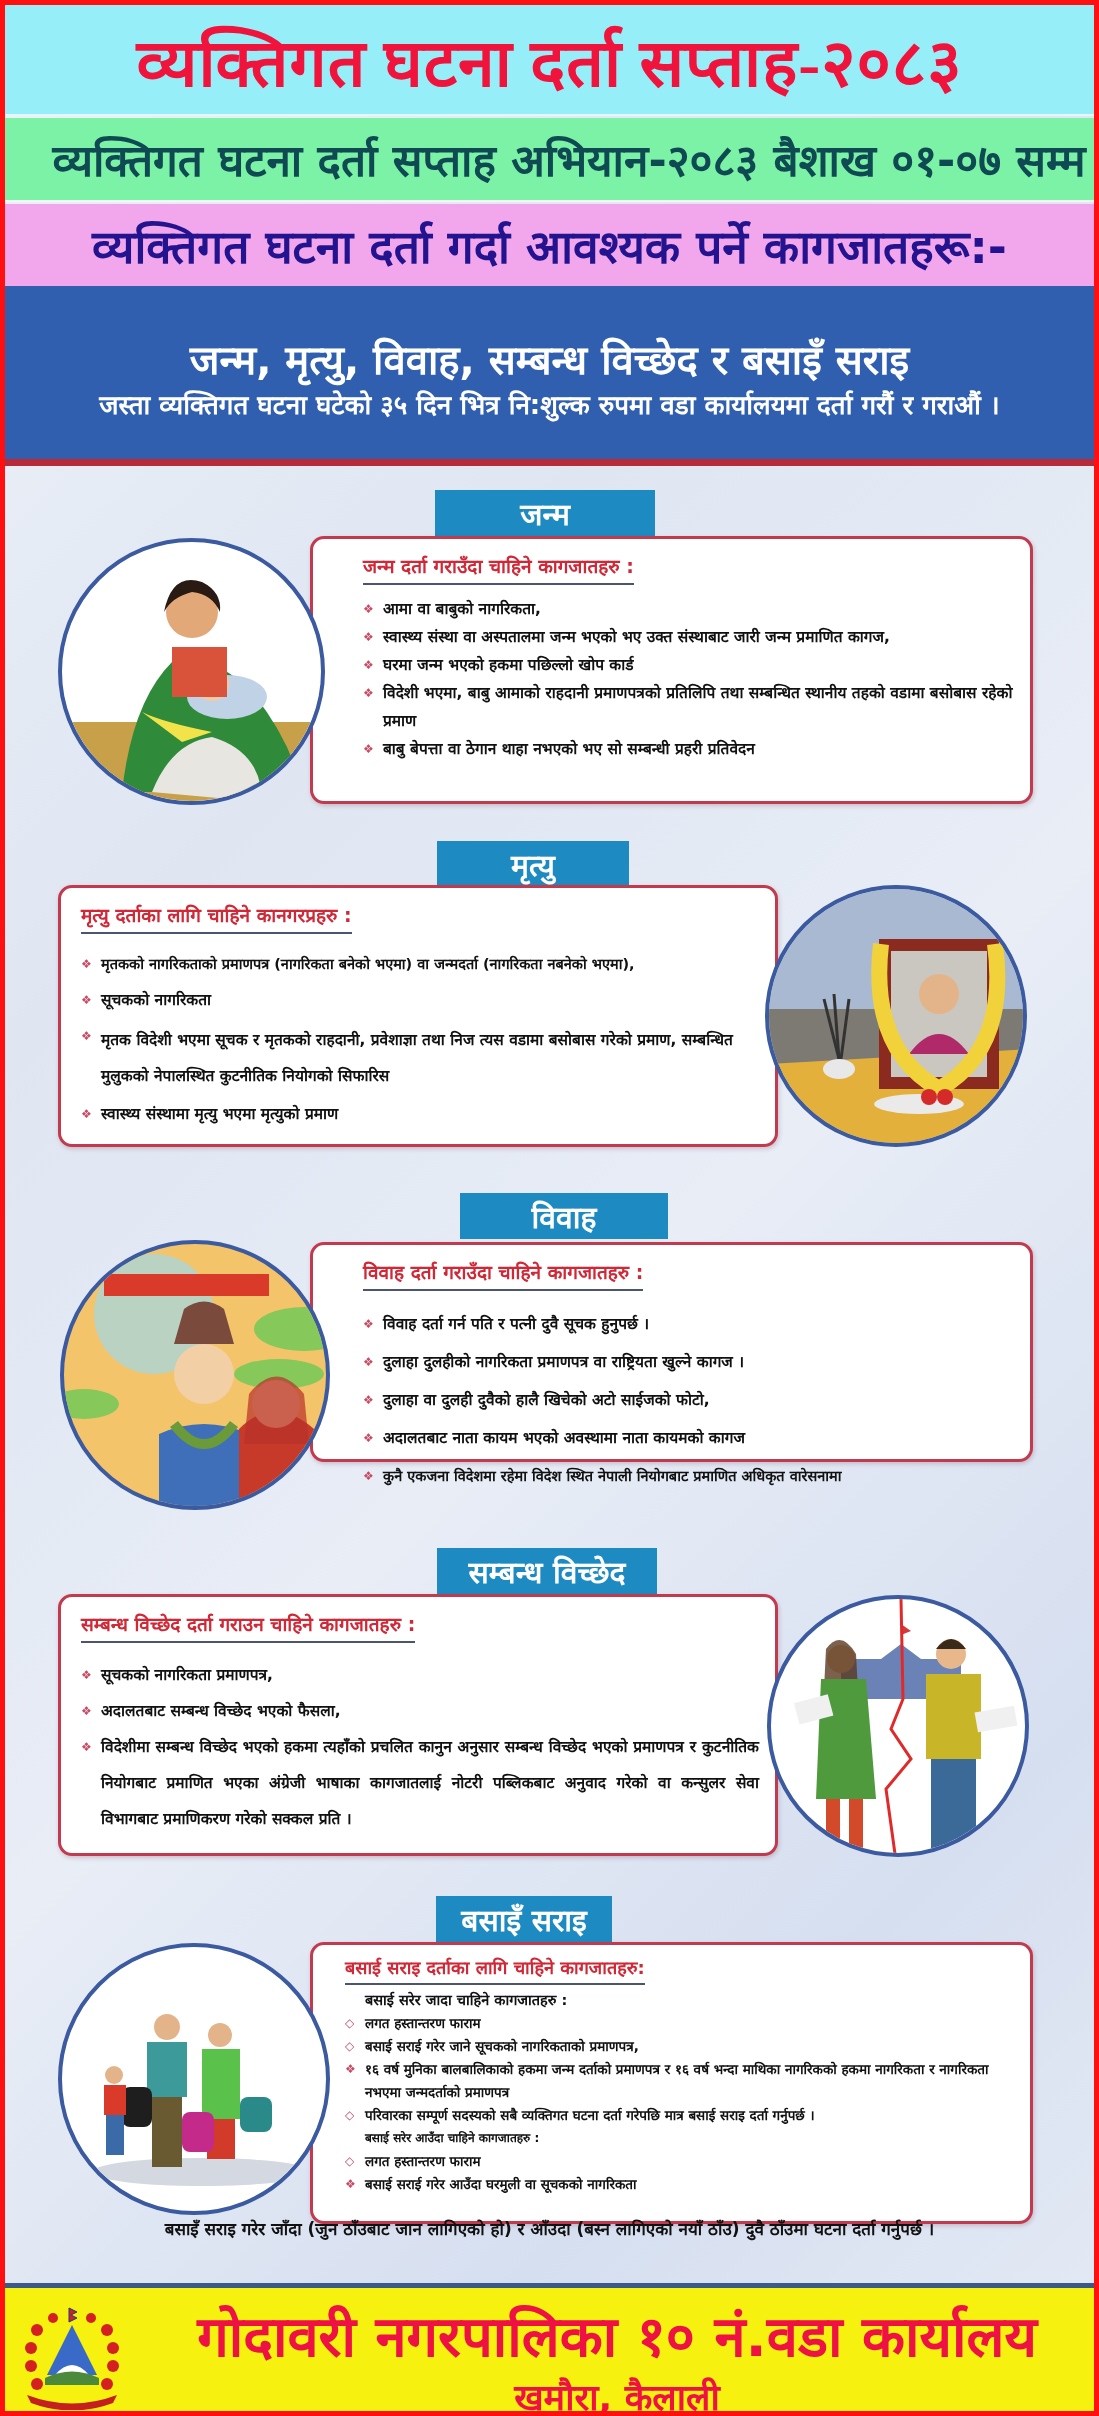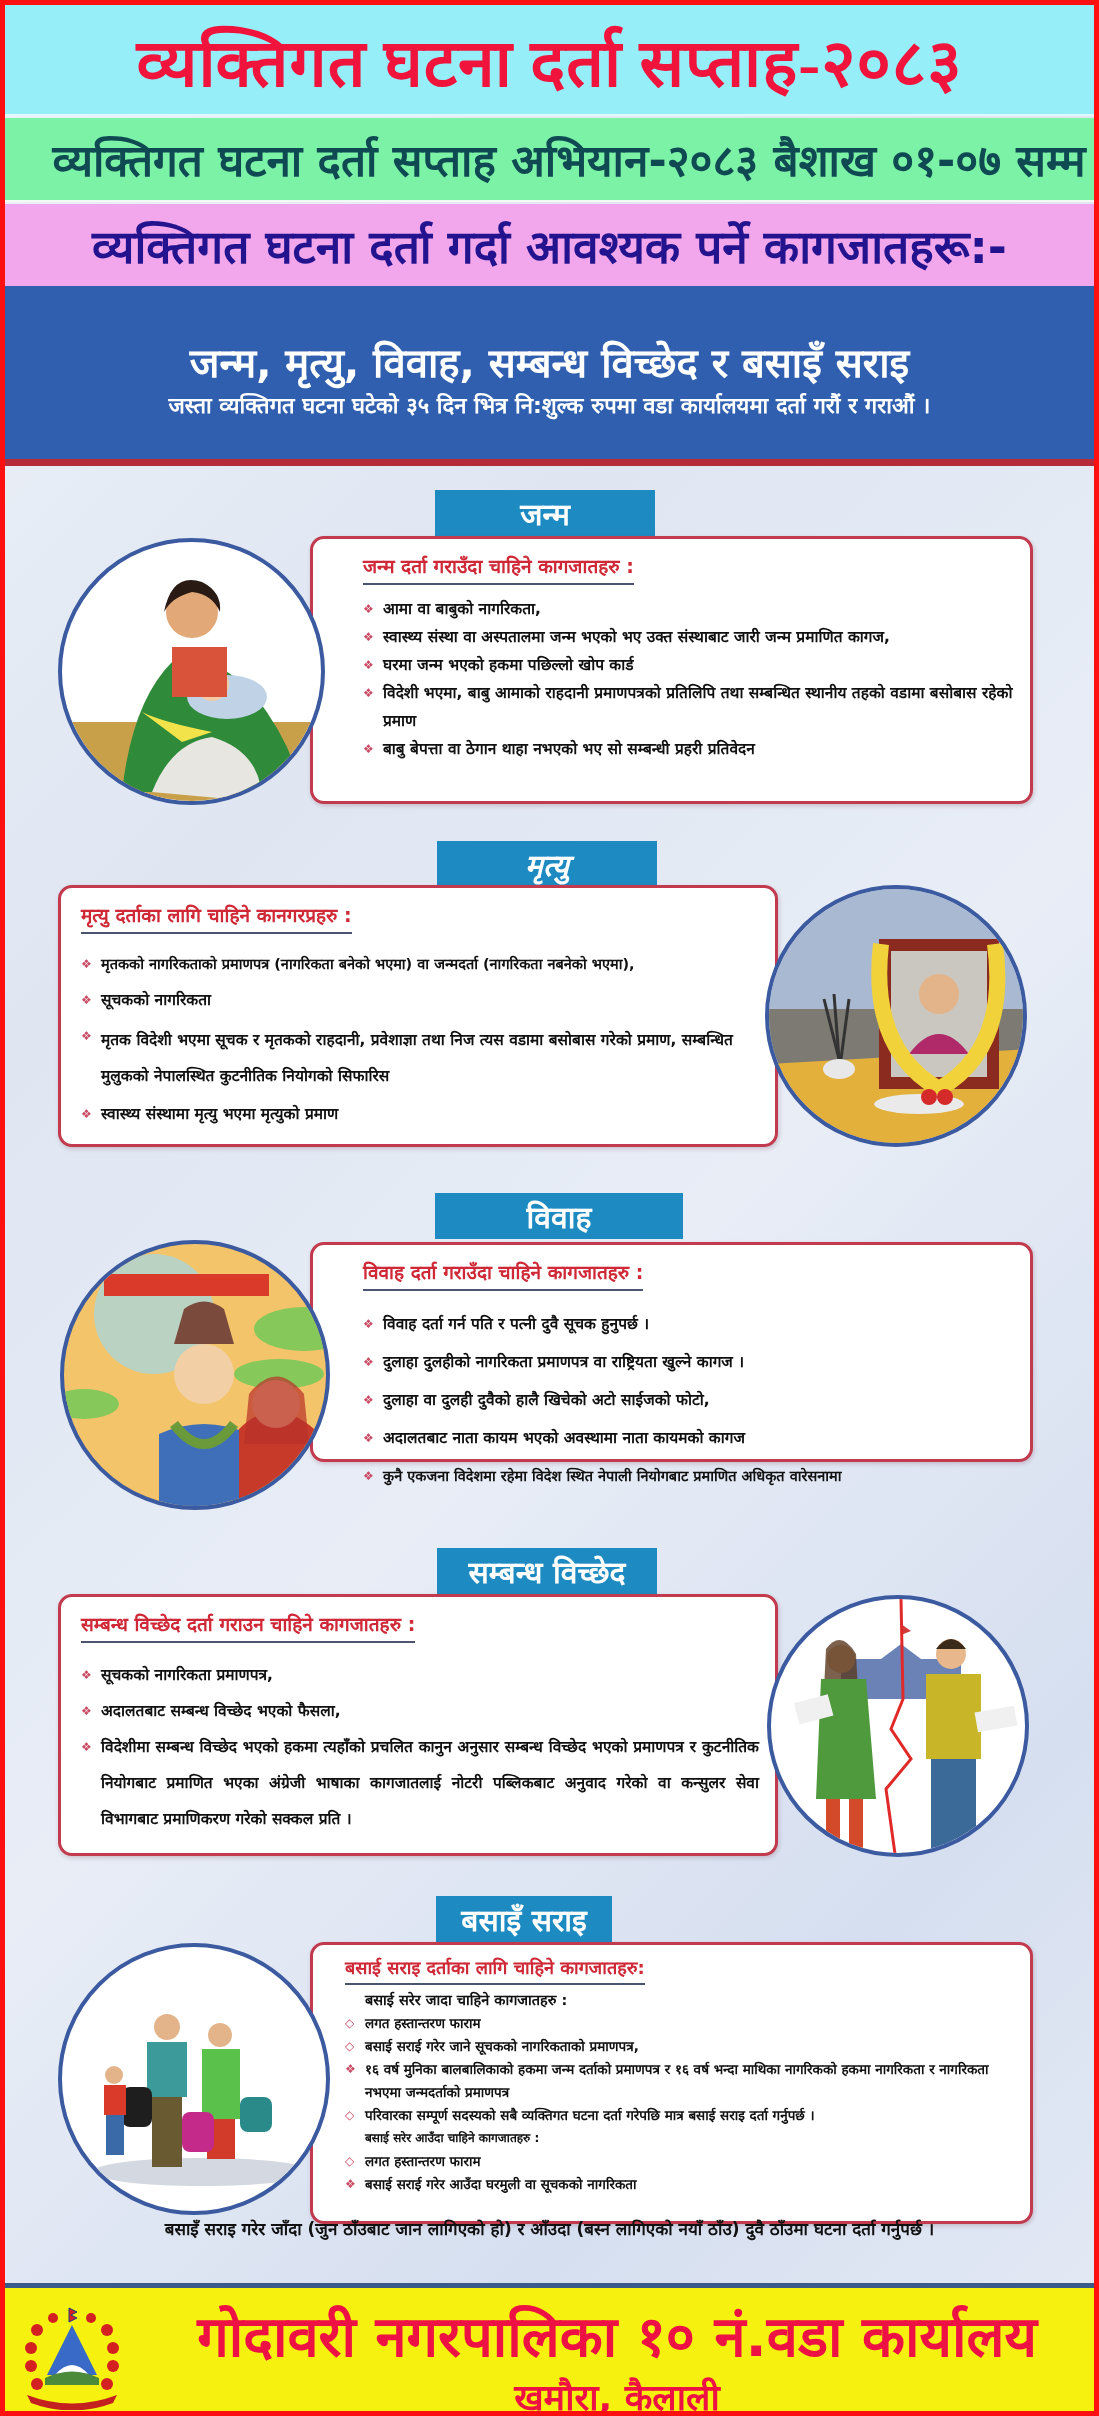--- a/index.html
+++ b/index.html
@@ -19,21 +19,21 @@
   .band-title span { color: #f0143c; font-size: 66px; font-weight: bold; letter-spacing: 1px; }
   .band-campaign { top: 113px; height: 84px; background: #7cf2a6; border-bottom: 2px solid #f3f9f5; }
   .band-campaign span { color: #0f4a52; font-size: 44px; font-weight: bold; margin-left: 39px; }
   .band-docs { top: 199px; height: 82px; background: #f2a6ec; }
   .band-docs span { color: #24138e; font-size: 46px; font-weight: bold; }
   .band-blue {
     top: 281px; height: 180px; background: #2f5fae;
     flex-direction: column; border-bottom: 7px solid #b62a3a;
   }
   .band-blue .events { color: #ffffff; font-size: 40px; font-weight: bold; margin-top: 8px; }
-  .band-blue .note { color: #ffffff; font-size: 22px; font-weight: bold; }
+  .band-blue .note { color: #ffffff; font-size: 26px; font-weight: bold; }
 
   .tab {
     position: absolute; height: 46px; background: #1d8bc2;
     color: #ffffff; font-size: 30px; font-weight: bold;
     display: flex; align-items: center; justify-content: center; white-space: nowrap;
   }
   .box {
     position: absolute; background: #ffffff;
     border: 3px solid #c23a4e; border-radius: 14px;
     box-shadow: 1px 2px 4px rgba(120,60,80,0.25);
@@ -117,21 +117,21 @@
       <path d="M90 250 Q110 200 150 195 Q200 210 200 260 Z" fill="#e8e6e0"></path>
       <ellipse cx="165" cy="155" rx="40" ry="22" fill="#bfd2e6"></ellipse>
       <circle cx="150" cy="142" r="17" fill="#f2cba6"></circle>
       <rect x="110" y="105" width="55" height="50" fill="#d9533a"></rect>
       <circle cx="130" cy="70" r="26" fill="#e3a878"></circle>
       <path d="M102 70 Q110 30 140 40 Q160 50 158 70 Q150 52 130 50 Q110 55 102 70 Z" fill="#2a1a14"></path>
       <path d="M80 170 Q100 180 150 190 L120 200 Z" fill="#f3e34a"></path>
     </svg>
   </div>
 
-  <div class="tab" style="left:432px; top:836px; width:220px;font-style:italic;">मृत्यु</div>
+  <div class="tab" style="left:432px; top:836px; width:192px;">मृत्यु</div>
   <div class="box" style="left:53px; top:880px; width:720px; height:262px; padding:14px 16px 10px 20px;">
     <div class="box-head">मृत्यु दर्ताका लागि चाहिने कानगरप्रहरु :</div>
     <ul class="items" style="margin-top:16px;">
       <li>
           <span class="bullet">❖</span>
           <span style="font-size:14.5px;">मृतकको नागरिकताको प्रमाणपत्र (नागरिकता बनेको भएमा) वा जन्मदर्ता (नागरिकता नबनेको भएमा),</span>
         </li>
       <li style="margin-top:8px;">
           <span class="bullet">❖</span>
           <span>सूचकको नागरिकता</span>
@@ -159,21 +159,21 @@
       <line x1="55" y1="110" x2="70" y2="170" stroke="#333" stroke-width="3"></line>
       <line x1="65" y1="105" x2="70" y2="170" stroke="#333" stroke-width="3"></line>
       <line x1="80" y1="110" x2="72" y2="170" stroke="#333" stroke-width="3"></line>
       <ellipse cx="70" cy="180" rx="16" ry="10" fill="#e8e8e8"></ellipse>
       <ellipse cx="150" cy="215" rx="45" ry="10" fill="#eaeaea"></ellipse>
       <circle cx="160" cy="208" r="8" fill="#d42a2a"></circle>
       <circle cx="176" cy="208" r="8" fill="#d42a2a"></circle>
     </svg>
   </div>
 
-  <div class="tab" style="left:430px; top:1188px; width:248px;">विवाह</div>
+  <div class="tab" style="left:455px; top:1188px; width:208px;">विवाह</div>
   <div class="box" style="left:305px; top:1237px; width:723px; height:220px; padding:14px 16px 10px 50px;">
     <div class="box-head">विवाह दर्ता गराउँदा चाहिने कागजातहरु :</div>
     <ul class="items" style="margin-top:14px;">
       <li style="line-height:38px;">
           <span class="bullet" style="line-height:38px;">❖</span>
           <span>विवाह दर्ता गर्न पति र पत्नी दुवै सूचक हुनुपर्छ ।</span>
         </li>
       <li style="line-height:38px;">
           <span class="bullet" style="line-height:38px;">❖</span>
           <span>दुलाहा दुलहीको नागरिकता प्रमाणपत्र वा राष्ट्रियता खुल्ने कागज ।</span>

